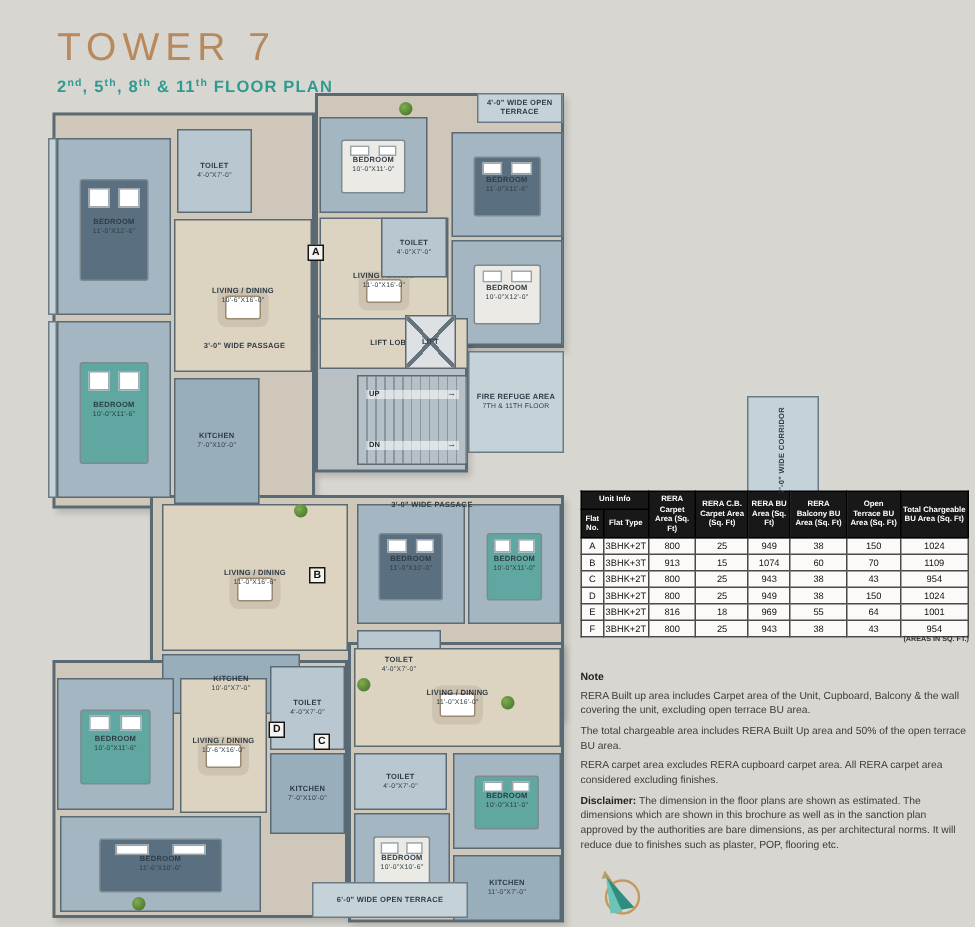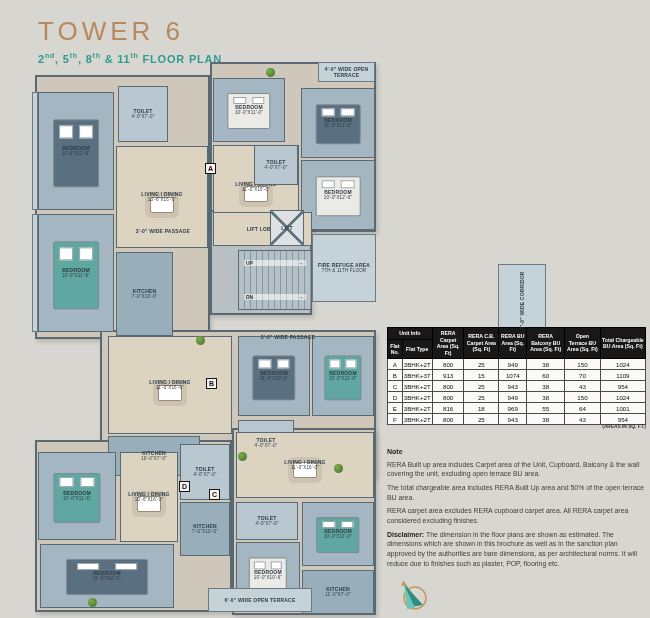--- a/index.html
+++ b/index.html
@@ -78,21 +78,21 @@
   .disclaimer b { color:#222; }
 
   .compass { position:absolute; left:392px; top:574px; }
 </style>
 </head>
 <body>
 
 <div class="page">
 
   <div class="hdr">
-    <div class="title">TOWER 6</div>
+    <div class="title">TOWER 7</div>
     <div class="subtitle">2<sup>nd</sup>, 5<sup>th</sup>, 8<sup>th</sup> &amp; 11<sup>th</sup> FLOOR PLAN</div>
   </div>
 
   <div id="plan">
       <div class="pr slab" style="left: 35px; top: 75px; width: 175px; height: 264px;"></div>
       <div class="pr slab" style="left: 210px; top: 62px; width: 166px; height: 170px;"></div>
       <div class="pr slab core" style="left: 210px; top: 210px; width: 102px; height: 105px;"></div>
       <div class="pr slab" style="left: 100px; top: 330px; width: 276px; height: 148px;"></div>
       <div class="pr slab" style="left: 35px; top: 440px; width: 197px; height: 172px;"></div>
       <div class="pr slab" style="left: 232px; top: 428px; width: 144px; height: 187px;"></div>

